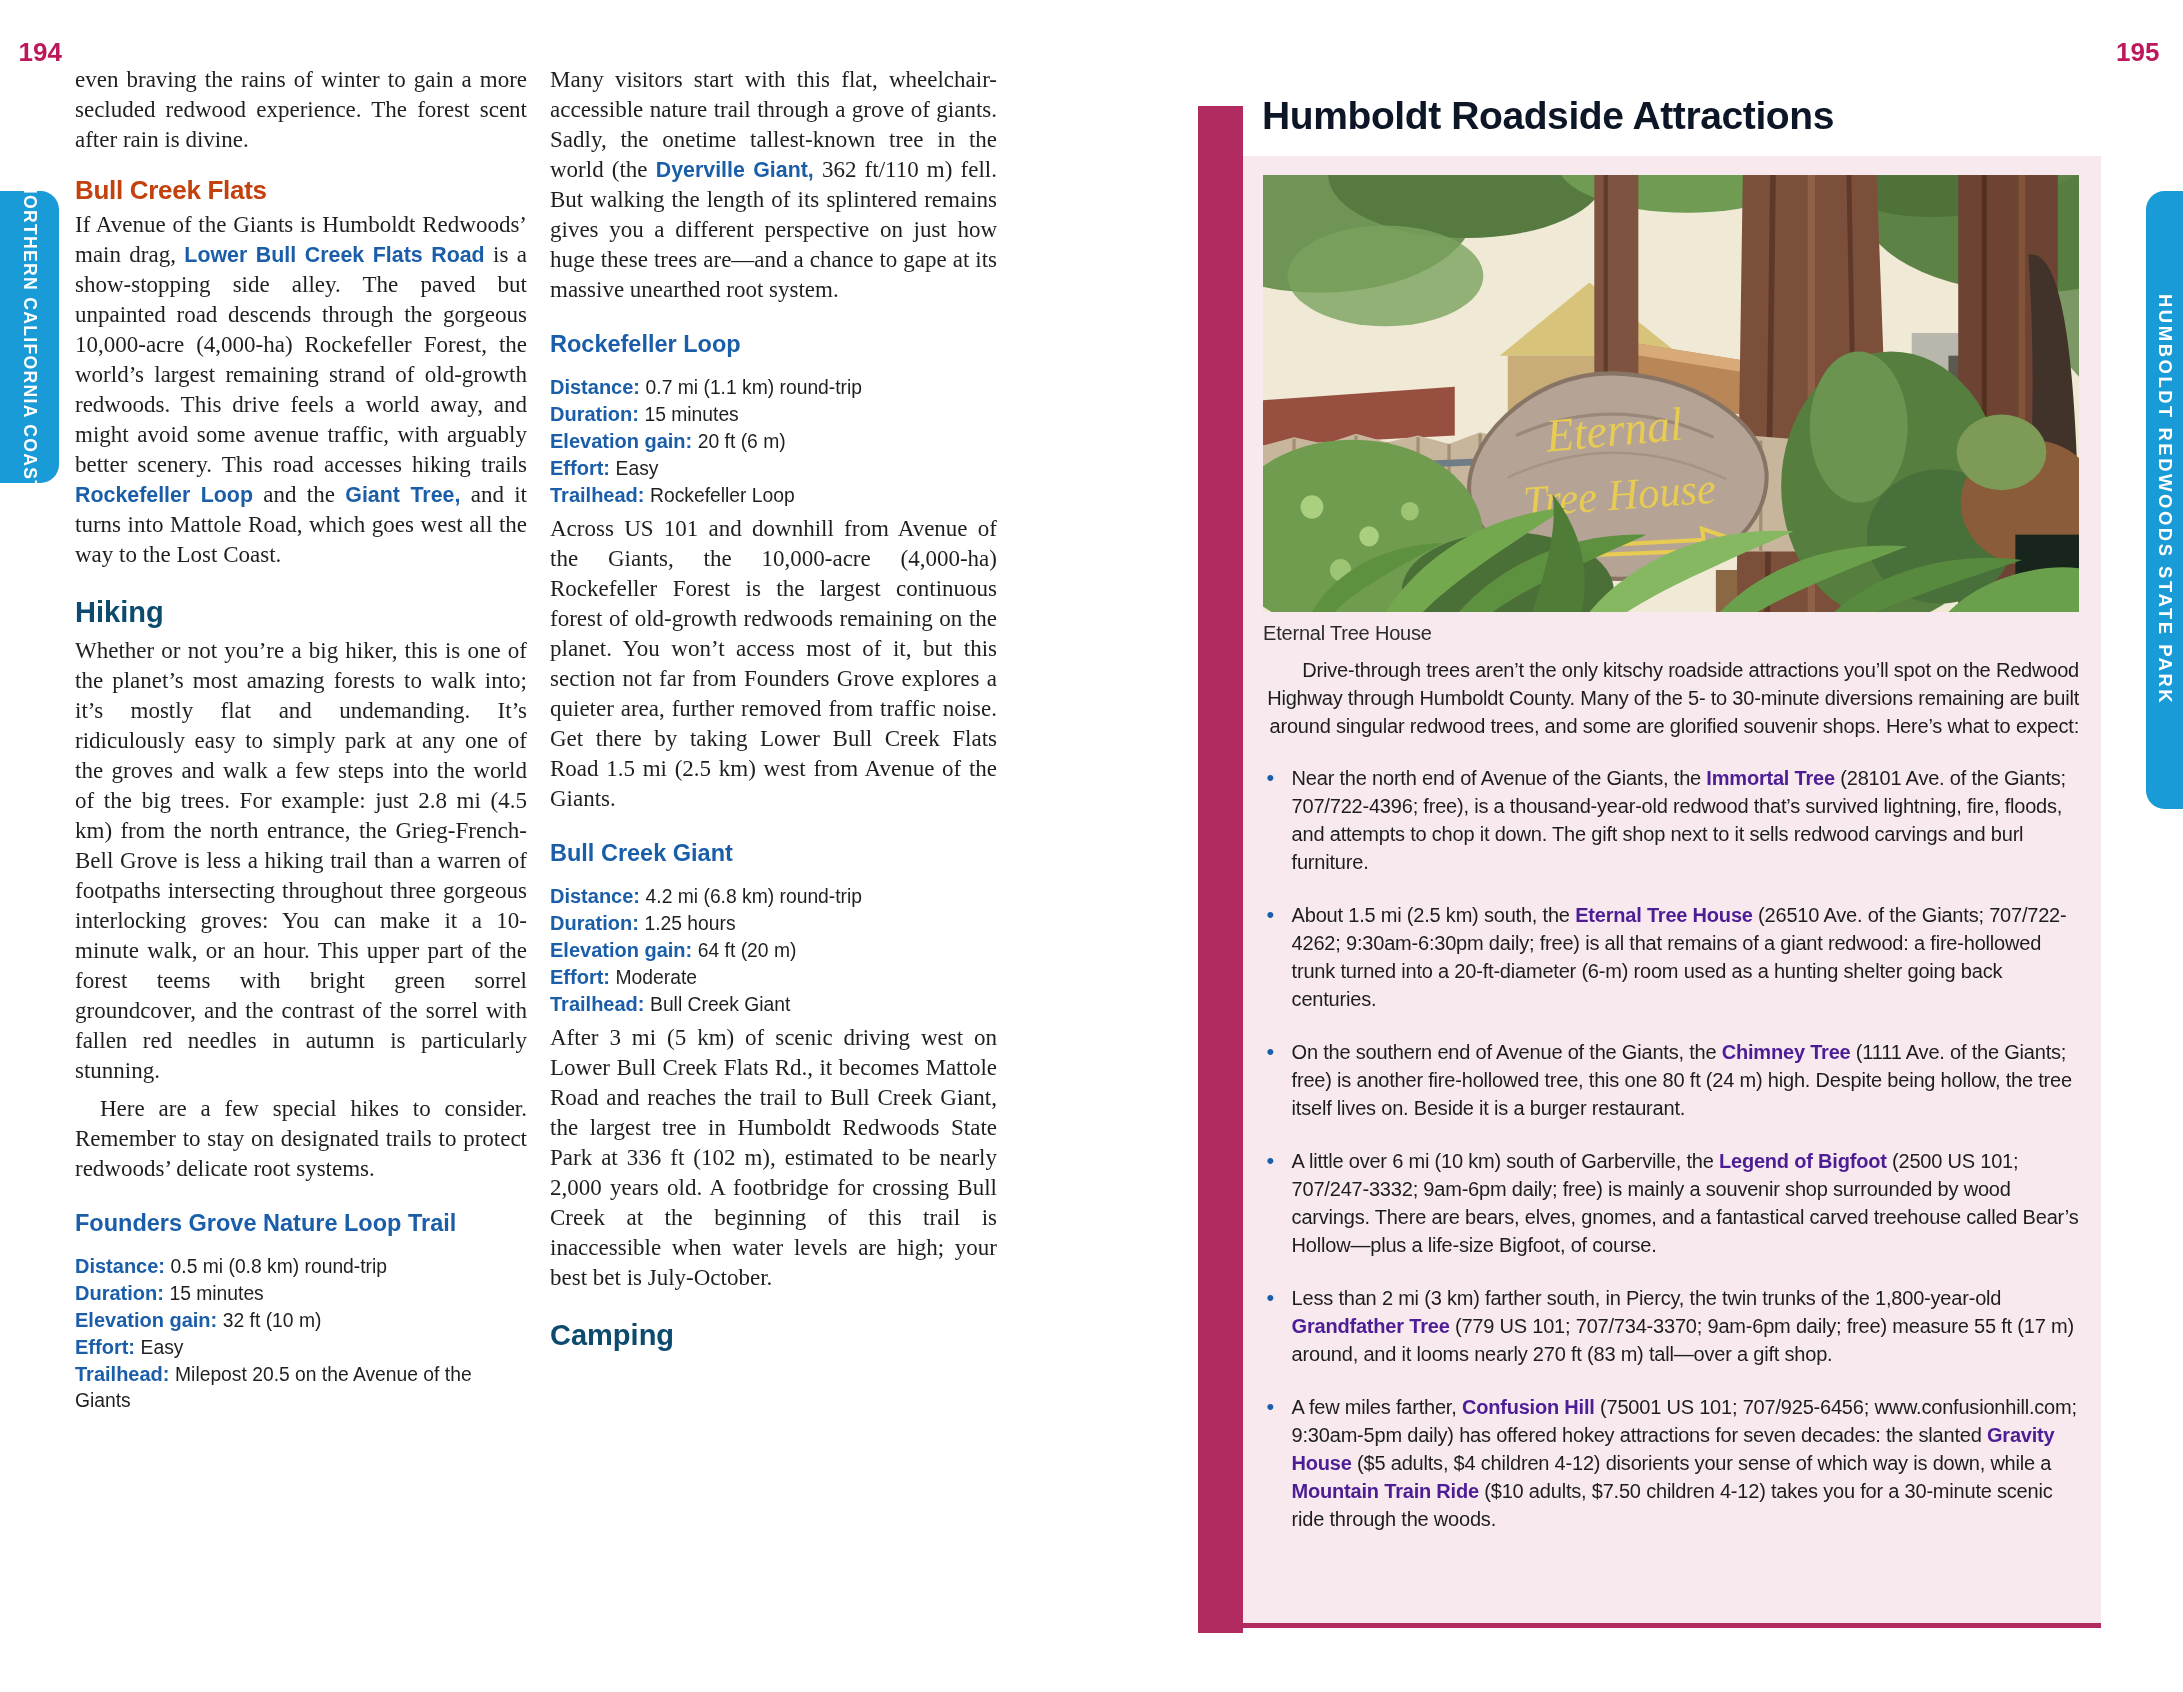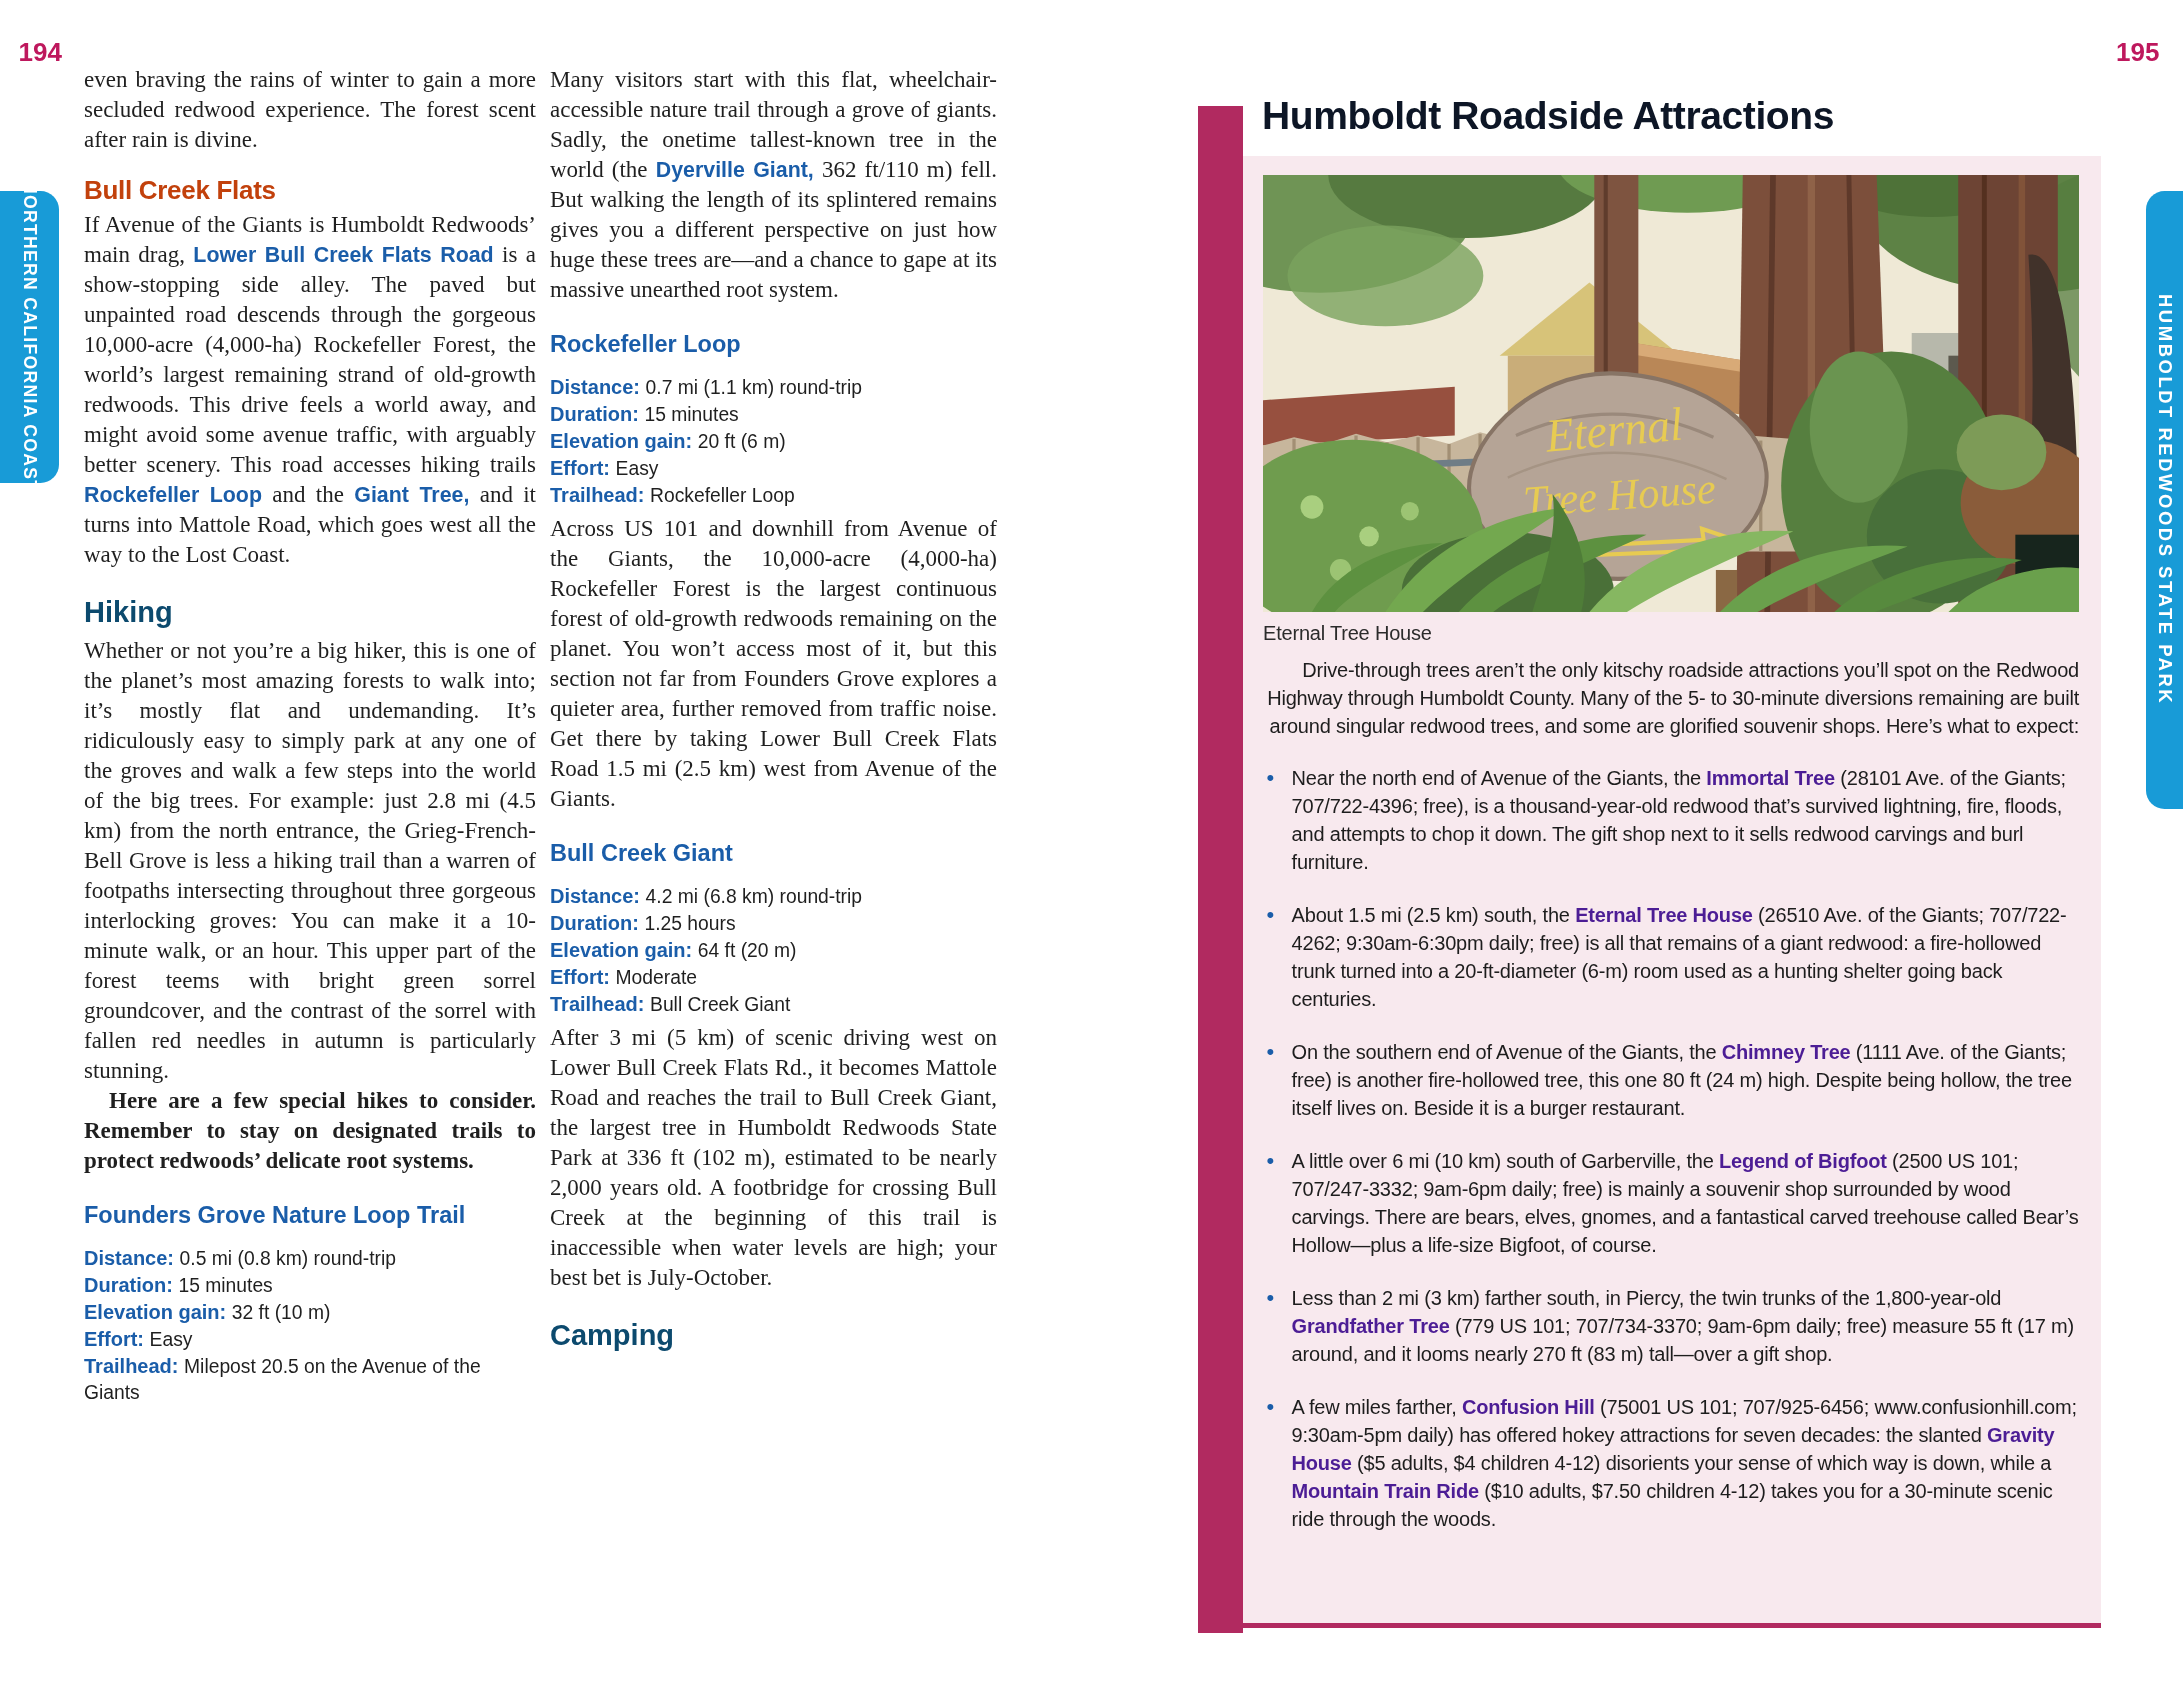--- a/index.html
+++ b/index.html
@@ -14,24 +14,24 @@
   .tab{
     position:absolute;background:#189bd7;color:#fff;
     font-family:"Liberation Sans",sans-serif;font-weight:700;
     display:flex;align-items:center;justify-content:center;
   }
   .tab span{writing-mode:vertical-rl;white-space:nowrap;}
   .tab-left{left:0;top:191px;width:59px;height:292px;border-radius:0 18.5px 18.5px 0;font-size:17.6px;letter-spacing:1.3px;}
   .tab-right{right:0;top:191px;width:37px;height:618px;border-radius:18.5px 0 0 18.5px;font-size:18.5px;letter-spacing:2.5px;}
   
   .col{position:absolute;top:65px;text-align:justify;font-size:23px;line-height:30px;hyphens:auto;}
-  .col1{left:84px;width:452px;}
+  .col1{left:75px;width:452px;}
   .col2{left:550px;width:447px;}
   p.body{margin:0 0 0 0;}
-  p.body + p.body{margin-top:0;font-weight:bold;}
+  p.body + p.body{margin-top:8px;}
   p.spaced{margin-bottom:18.5px;}
   p.indent{text-indent:25px;}
   .h-sub{font-family:"Liberation Sans",sans-serif;font-weight:800;font-size:26px;color:#c2410c;
          margin:20px 0 5px 0;letter-spacing:-0.3px;line-height:30px;text-align:left;}
   .h-red{font-family:"Liberation Sans",sans-serif;font-weight:800;font-size:29px;color:#0c4a6e;
          margin:25px 0 6.7px 0;line-height:34px;text-align:left;}
   .h-trail{font-family:"Liberation Sans",sans-serif;font-weight:700;font-size:23.5px;color:#1a5da9;
          margin:25px 0 6.7px 0;line-height:28px;text-align:left;}
   .hl{font-family:"Liberation Sans",sans-serif;font-weight:700;color:#1a5da9;font-size:0.93em;}
   .stats{margin:16px 0 5px 0;text-align:left;}

